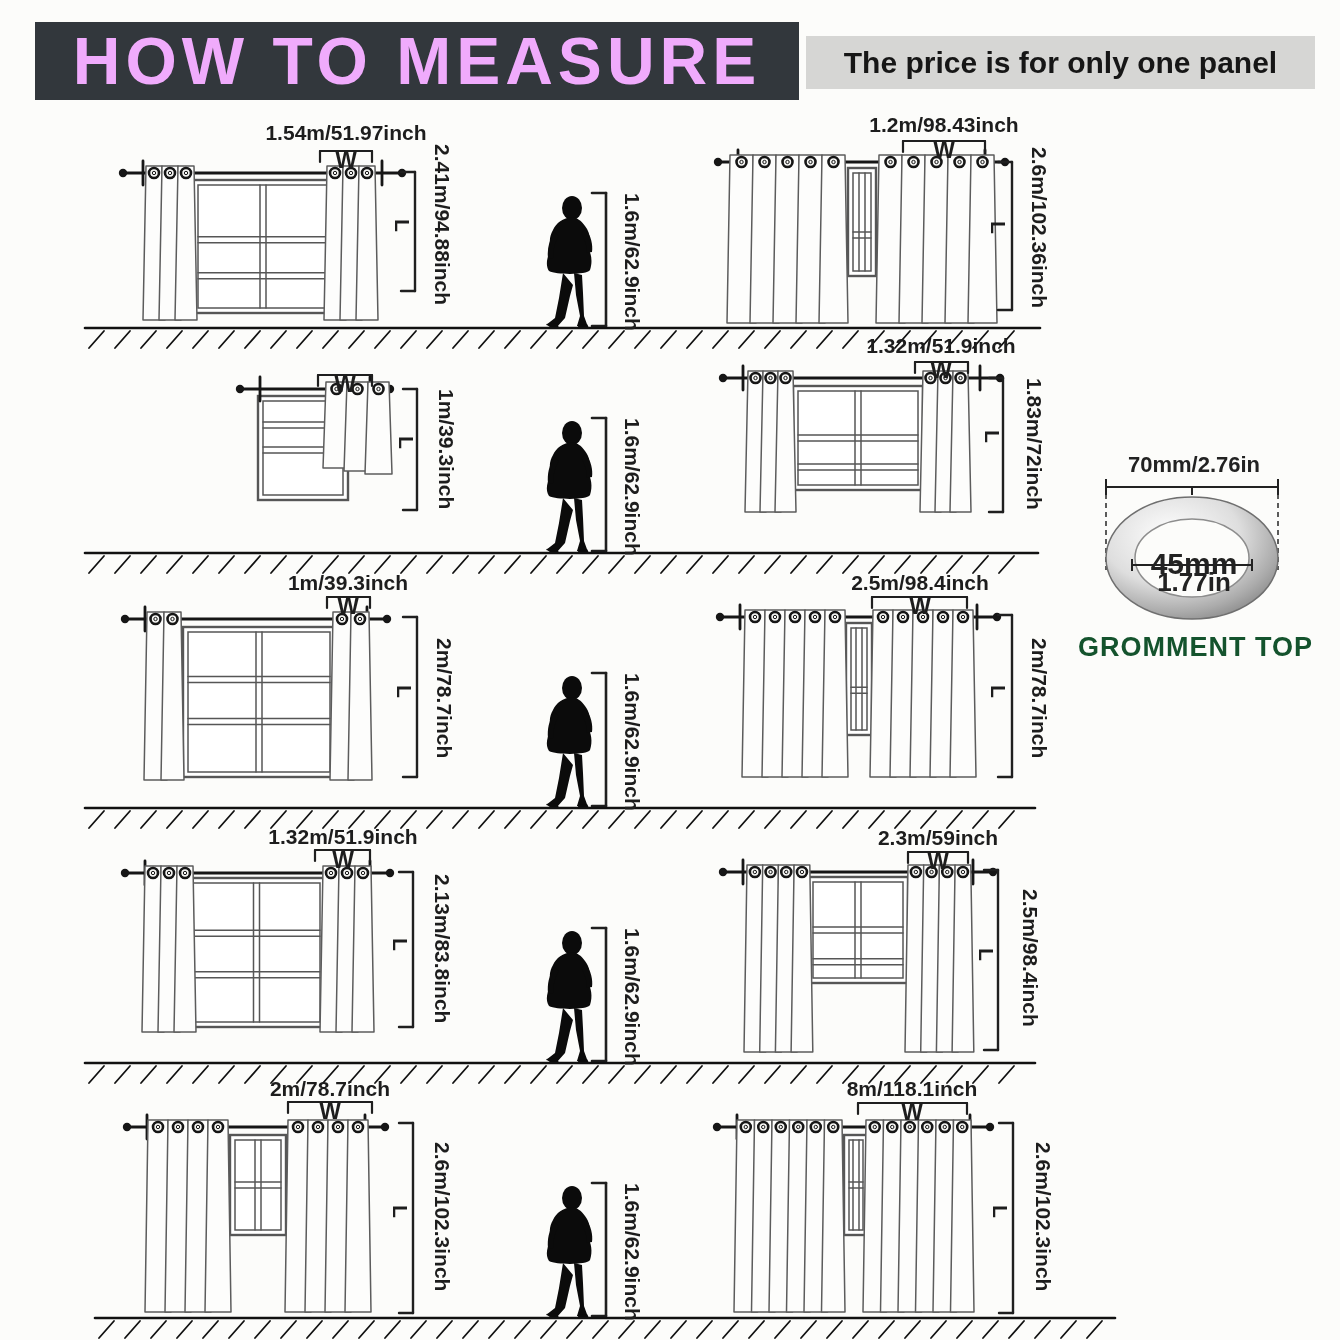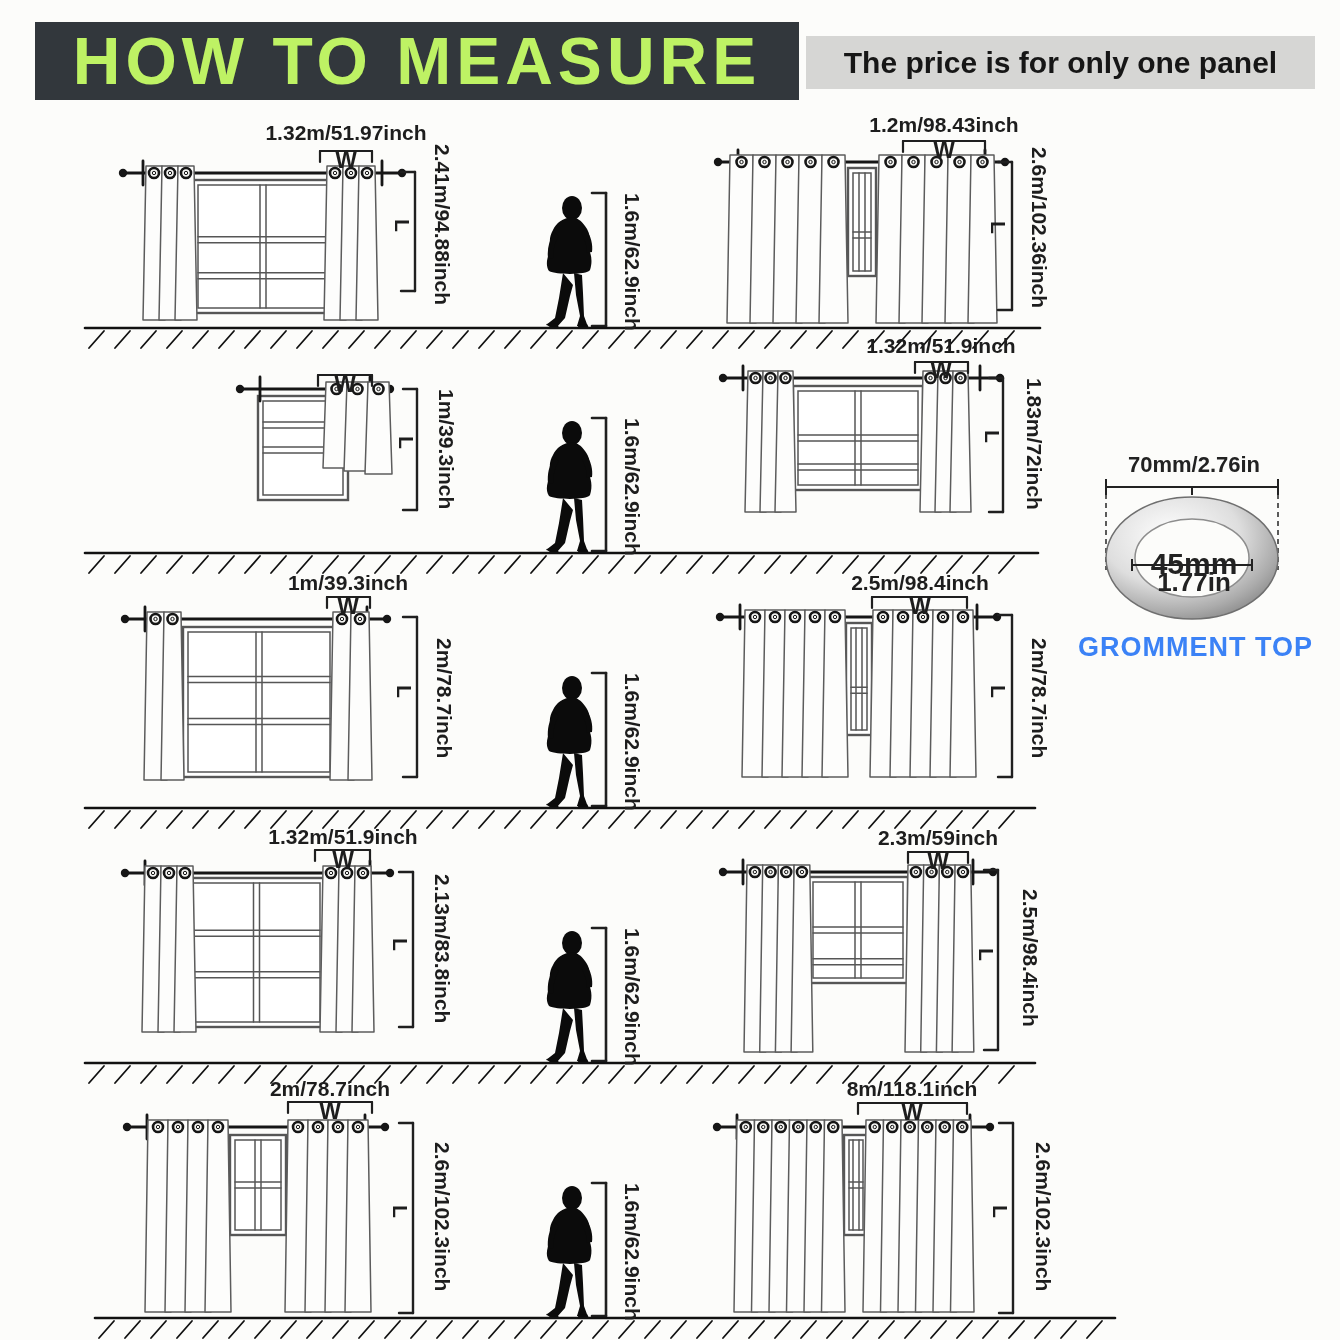--- a/index.html
+++ b/index.html
@@ -1,33 +1,33 @@
 <!DOCTYPE html>
 <html><head>
 <meta charset="utf-8">
 <style>
   html,body{margin:0;padding:0}
   body{width:1340px;height:1340px;position:relative;background:#fcfcfa;
        font-family:"Liberation Sans",sans-serif;overflow:hidden;color:#1d1d1d}
   .hdr-dark{position:absolute;left:35px;top:22px;width:764px;height:78px;background:#32373c;
-       color:#bef264;display:flex;align-items:center;justify-content:center;
+       color:#f0abfc;display:flex;align-items:center;justify-content:center;
        font-size:66px;font-weight:700;letter-spacing:5px;white-space:nowrap}
   .hdr-note{position:absolute;left:806px;top:36px;width:509px;height:53px;background:#d6d6d4;
        color:#161616;display:flex;align-items:center;justify-content:center;
        font-size:30px;font-weight:700;white-space:nowrap}
   .row{position:absolute;left:0;width:1340px}
   .art{position:absolute;left:0;top:0;display:block}
   .wlab{position:absolute;width:300px;text-align:center;font-size:21px;font-weight:600;white-space:nowrap}
   .wletter{position:absolute;width:40px;text-align:center;font-size:23px;font-weight:600}
   .vlab{position:absolute;writing-mode:vertical-rl;text-align:center;font-size:21px;
         font-weight:600;white-space:nowrap;width:30px}
   .lletter{position:absolute;writing-mode:vertical-rl;font-size:21px;font-weight:600}
   .grommet-block{position:absolute;left:1078px;top:448px;width:255px;height:235px}
   .gb-lab{position:absolute;left:0;width:232px;text-align:center;color:#222;font-weight:600;white-space:nowrap}
-  .gb-caption{letter-spacing:1px;color:#3b82f6}
+  .gb-caption{letter-spacing:1px;color:#14532d}
 </style>
 </head>
 <body>
 
 <div class="hdr-dark">HOW TO MEASURE</div>
 <div class="hdr-note">The price is for only one panel</div>
 
 <div class="row" style="top:105px;height:245px">
   <svg class="art" id="art0" width="1340" height="245">
       <g>
@@ -184,21 +184,21 @@
         <line x1="817" y1="243" x2="832" y2="226" stroke="#111" stroke-width="1.8" stroke-linecap="round"></line>
         <line x1="843" y1="243" x2="858" y2="226" stroke="#111" stroke-width="1.8" stroke-linecap="round"></line>
         <line x1="869" y1="243" x2="884" y2="226" stroke="#111" stroke-width="1.8" stroke-linecap="round"></line>
         <line x1="895" y1="243" x2="910" y2="226" stroke="#111" stroke-width="1.8" stroke-linecap="round"></line>
         <line x1="921" y1="243" x2="936" y2="226" stroke="#111" stroke-width="1.8" stroke-linecap="round"></line>
         <line x1="947" y1="243" x2="962" y2="226" stroke="#111" stroke-width="1.8" stroke-linecap="round"></line>
         <line x1="973" y1="243" x2="988" y2="226" stroke="#111" stroke-width="1.8" stroke-linecap="round"></line>
         <line x1="999" y1="243" x2="1014" y2="226" stroke="#111" stroke-width="1.8" stroke-linecap="round"></line>
       </g>
     </svg>
-  <div class="wlab" style="left:196px;top:16px">1.32m/51.97inch</div>
+  <div class="wlab" style="left:196px;top:16px">1.54m/51.97inch</div>
   <div class="wletter" style="left:326px;top:42px">W</div>
   <div class="vlab" style="left:424px;top:36px;height:168px">2.41m/94.88inch</div>
   <div class="lletter" style="left:390px;top:114px">L</div>
   <div class="wlab" style="left:794px;top:8px">1.2m/98.43inch</div>
   <div class="wletter" style="left:924px;top:32px">W</div>
   <div class="vlab" style="left:1021px;top:28px;height:190px">2.6m/102.36inch</div>
   <div class="lletter" style="left:986px;top:116px">L</div>
   <div class="vlab" style="left:614px;top:88px;height:136px">1.6m/62.9inch</div>
 </div>
 

